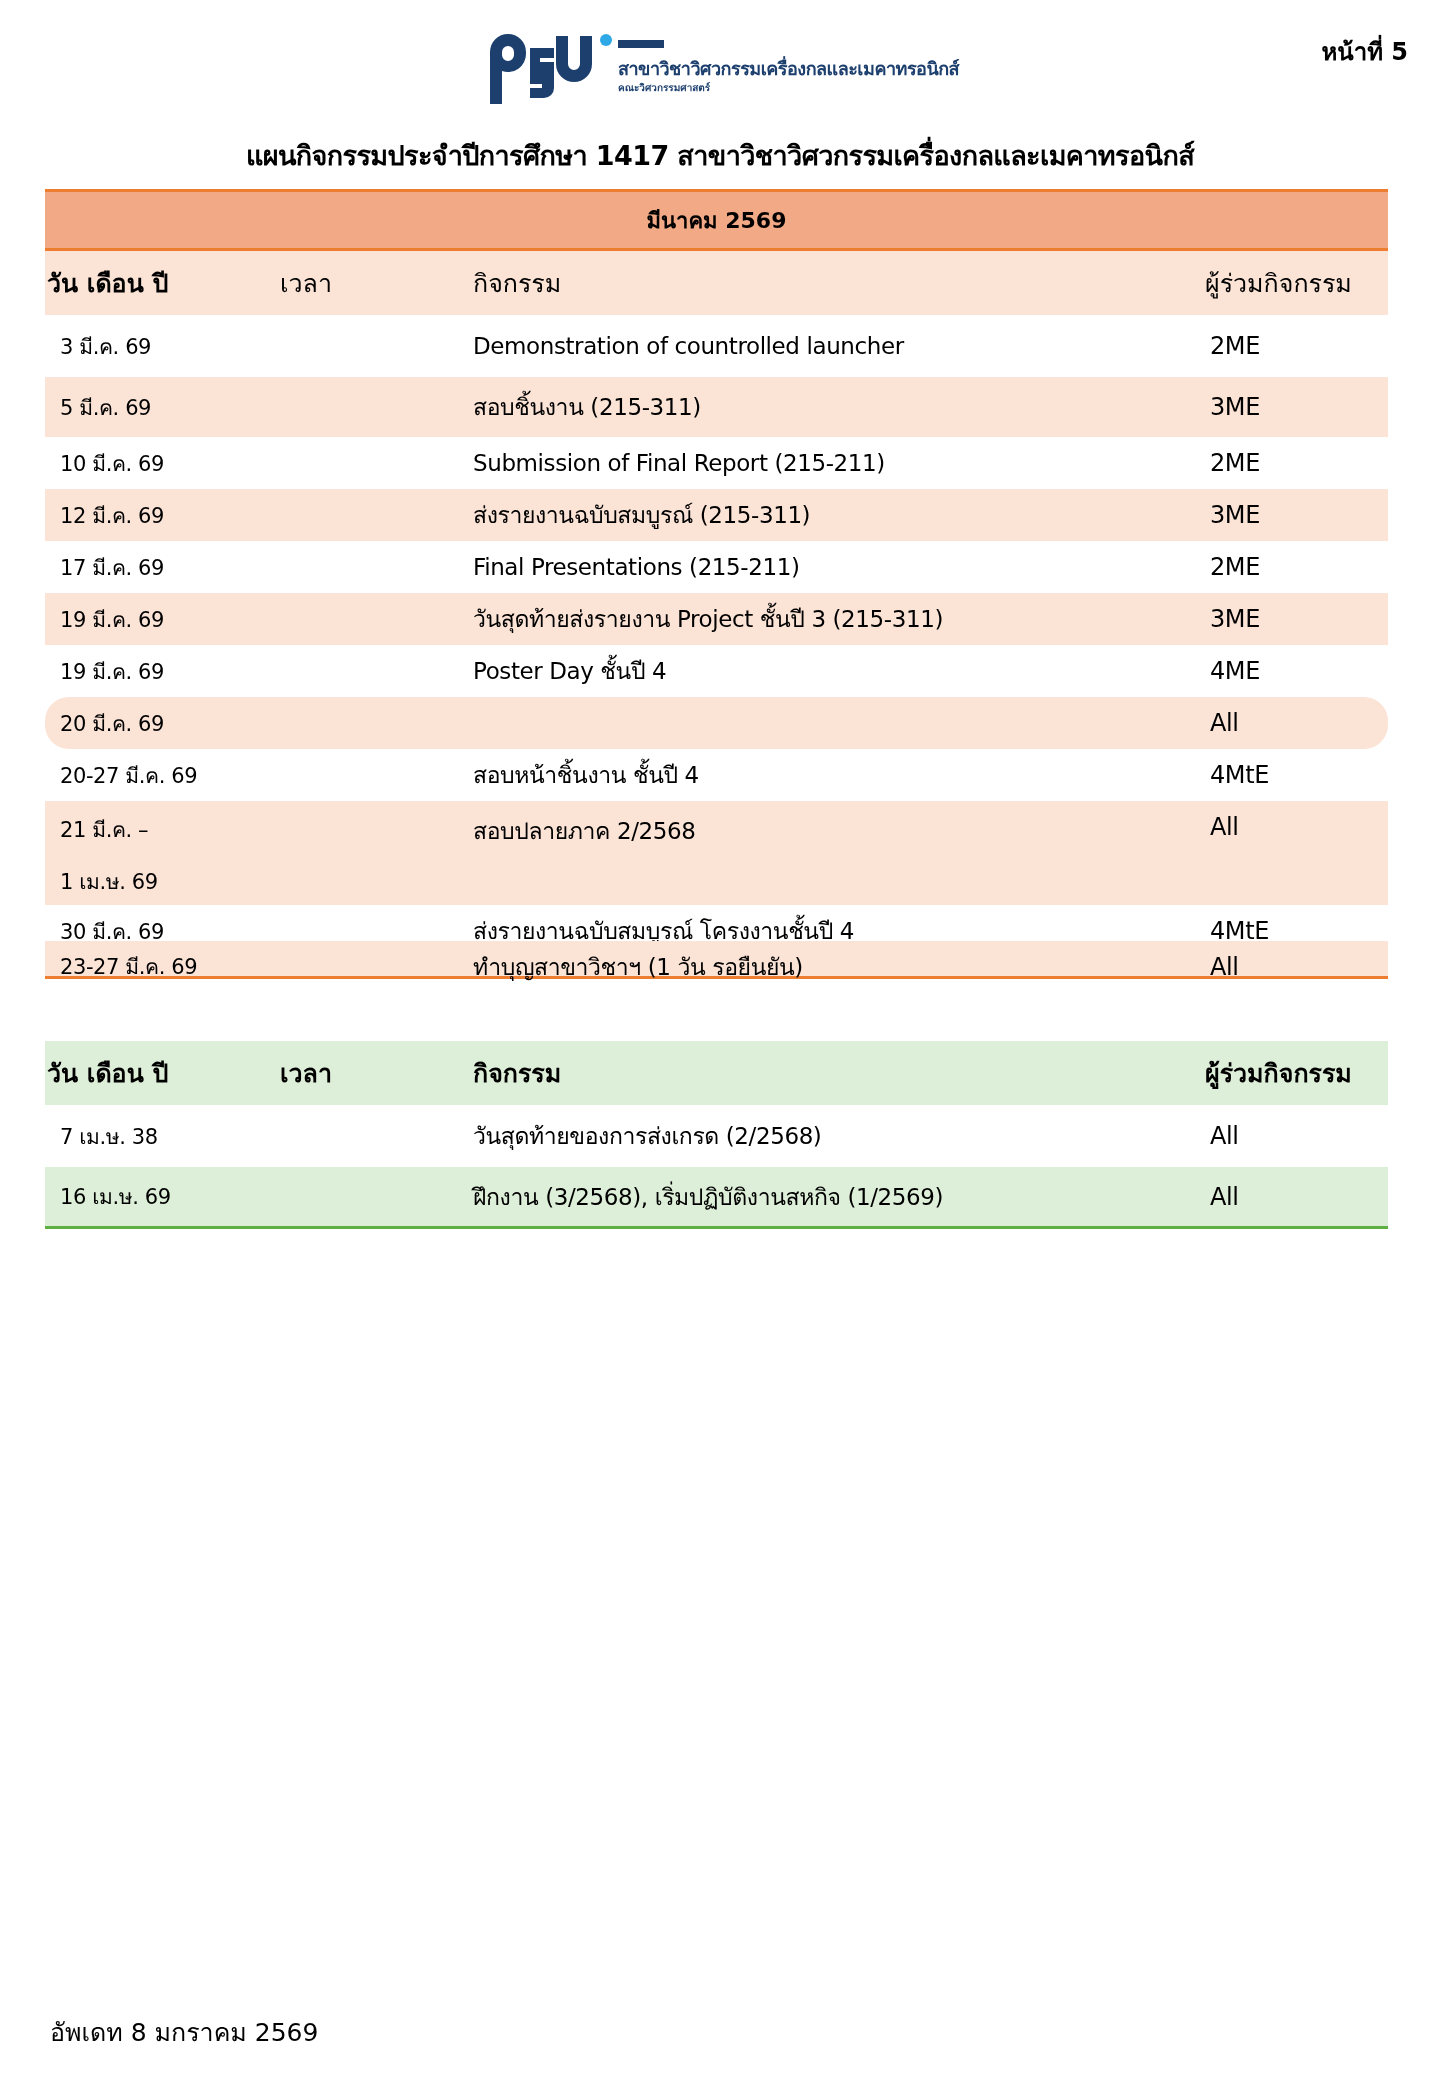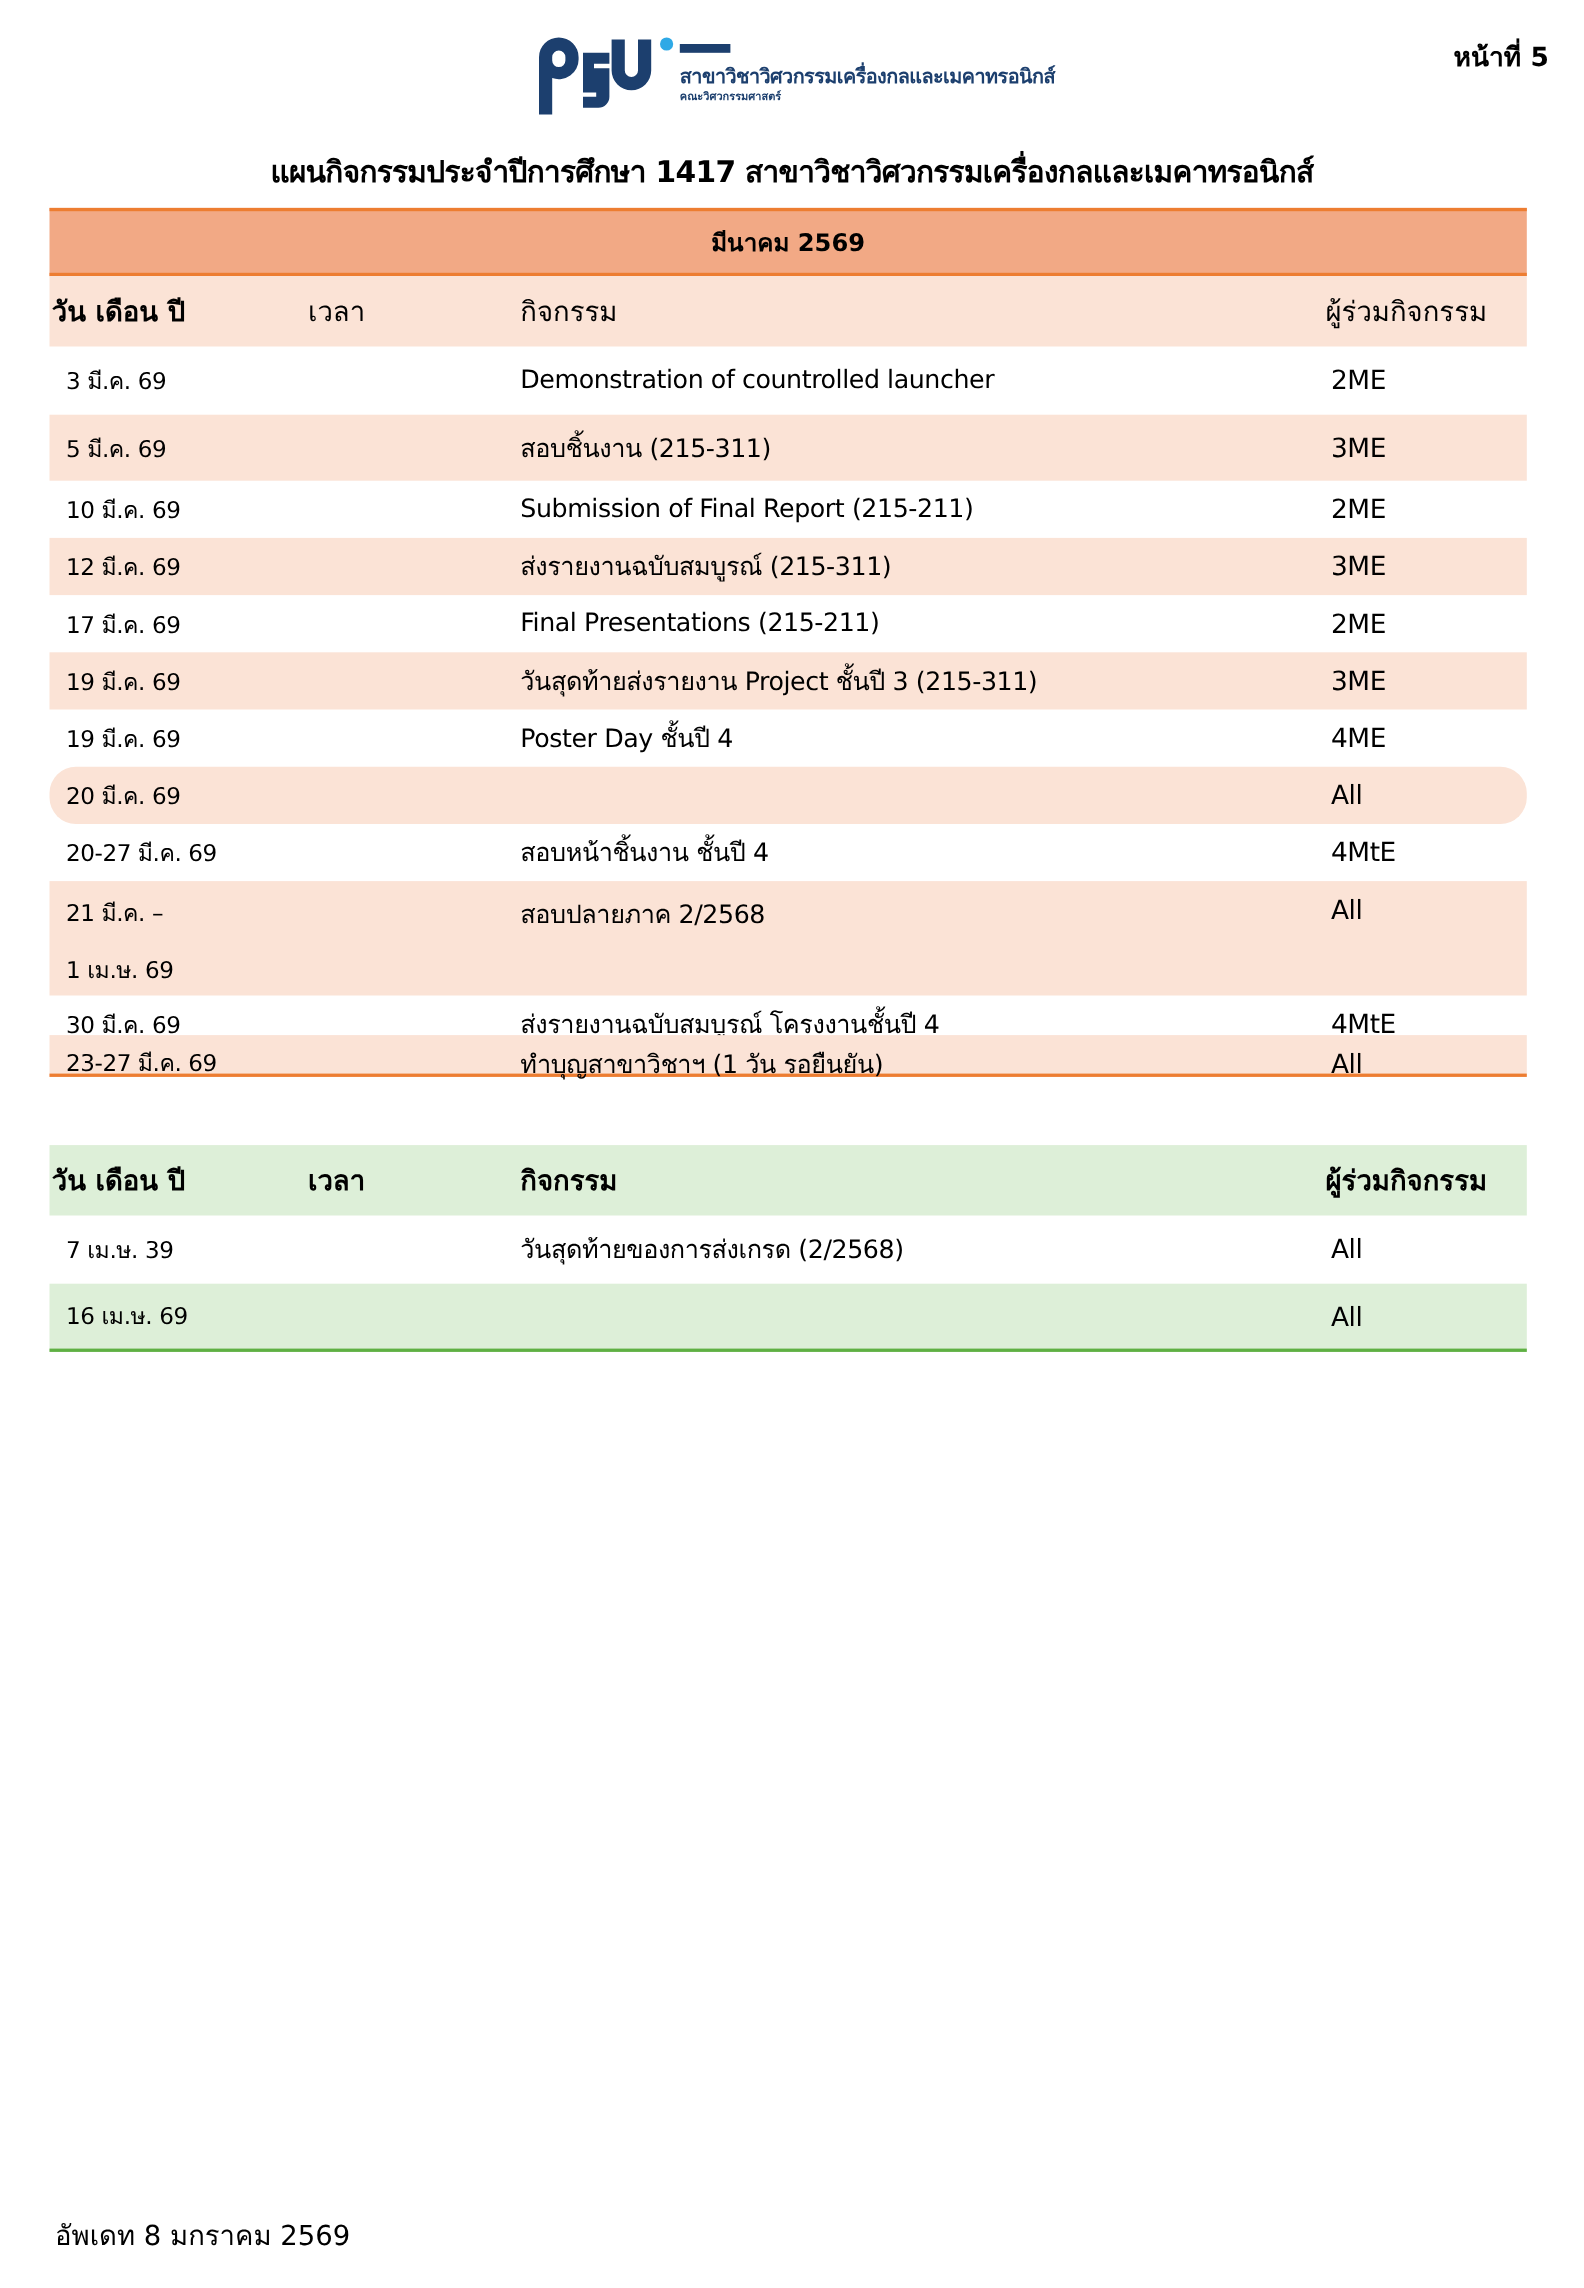--- a/index.html
+++ b/index.html
@@ -134,23 +134,24 @@
 </div>
 
 <div class="month-table april" style="top:1041px;">
   <div class="row hdr tint">
     <span class="c c-date bold" style="top: 12px;">วัน เดือน ปี</span>
     <span class="c c-time bold" style="top: 12px;">เวลา</span>
     <span class="c c-act bold" style="top: 12px;">กิจกรรม</span>
     <span class="c c-who bold" style="top: 12px;">ผู้ร่วมกิจกรรม</span>
   </div>
   <div class="row data" style="height:62px;">
-    <span class="c c-date" style="top: 14.5px;">7 เม.ษ. 39</span>
+    <span class="c c-date" style="top: 14.5px;">7 เม.ษ. 38</span>
     <span class="c c-act" style="top: 13px;">วันสุดท้ายของการส่งเกรด (2/2568)</span>
     <span class="c c-who" style="top: 17px;">All</span>
   </div>
   <div class="row data tint end" style="height:62px;">
     <span class="c c-date" style="top: 13px;">16 เม.ษ. 69</span>
+    <span class="c c-act" style="top: 11.5px;">ฝึกงาน  (3/2568), เริ่มปฏิบัติงานสหกิจ (1/2569)</span>
     <span class="c c-who" style="top: 15.5px;">All</span>
   </div>
 </div>
 
 <div class="footer">อัพเดท 8 มกราคม 2569</div>
 
 </body></html>

